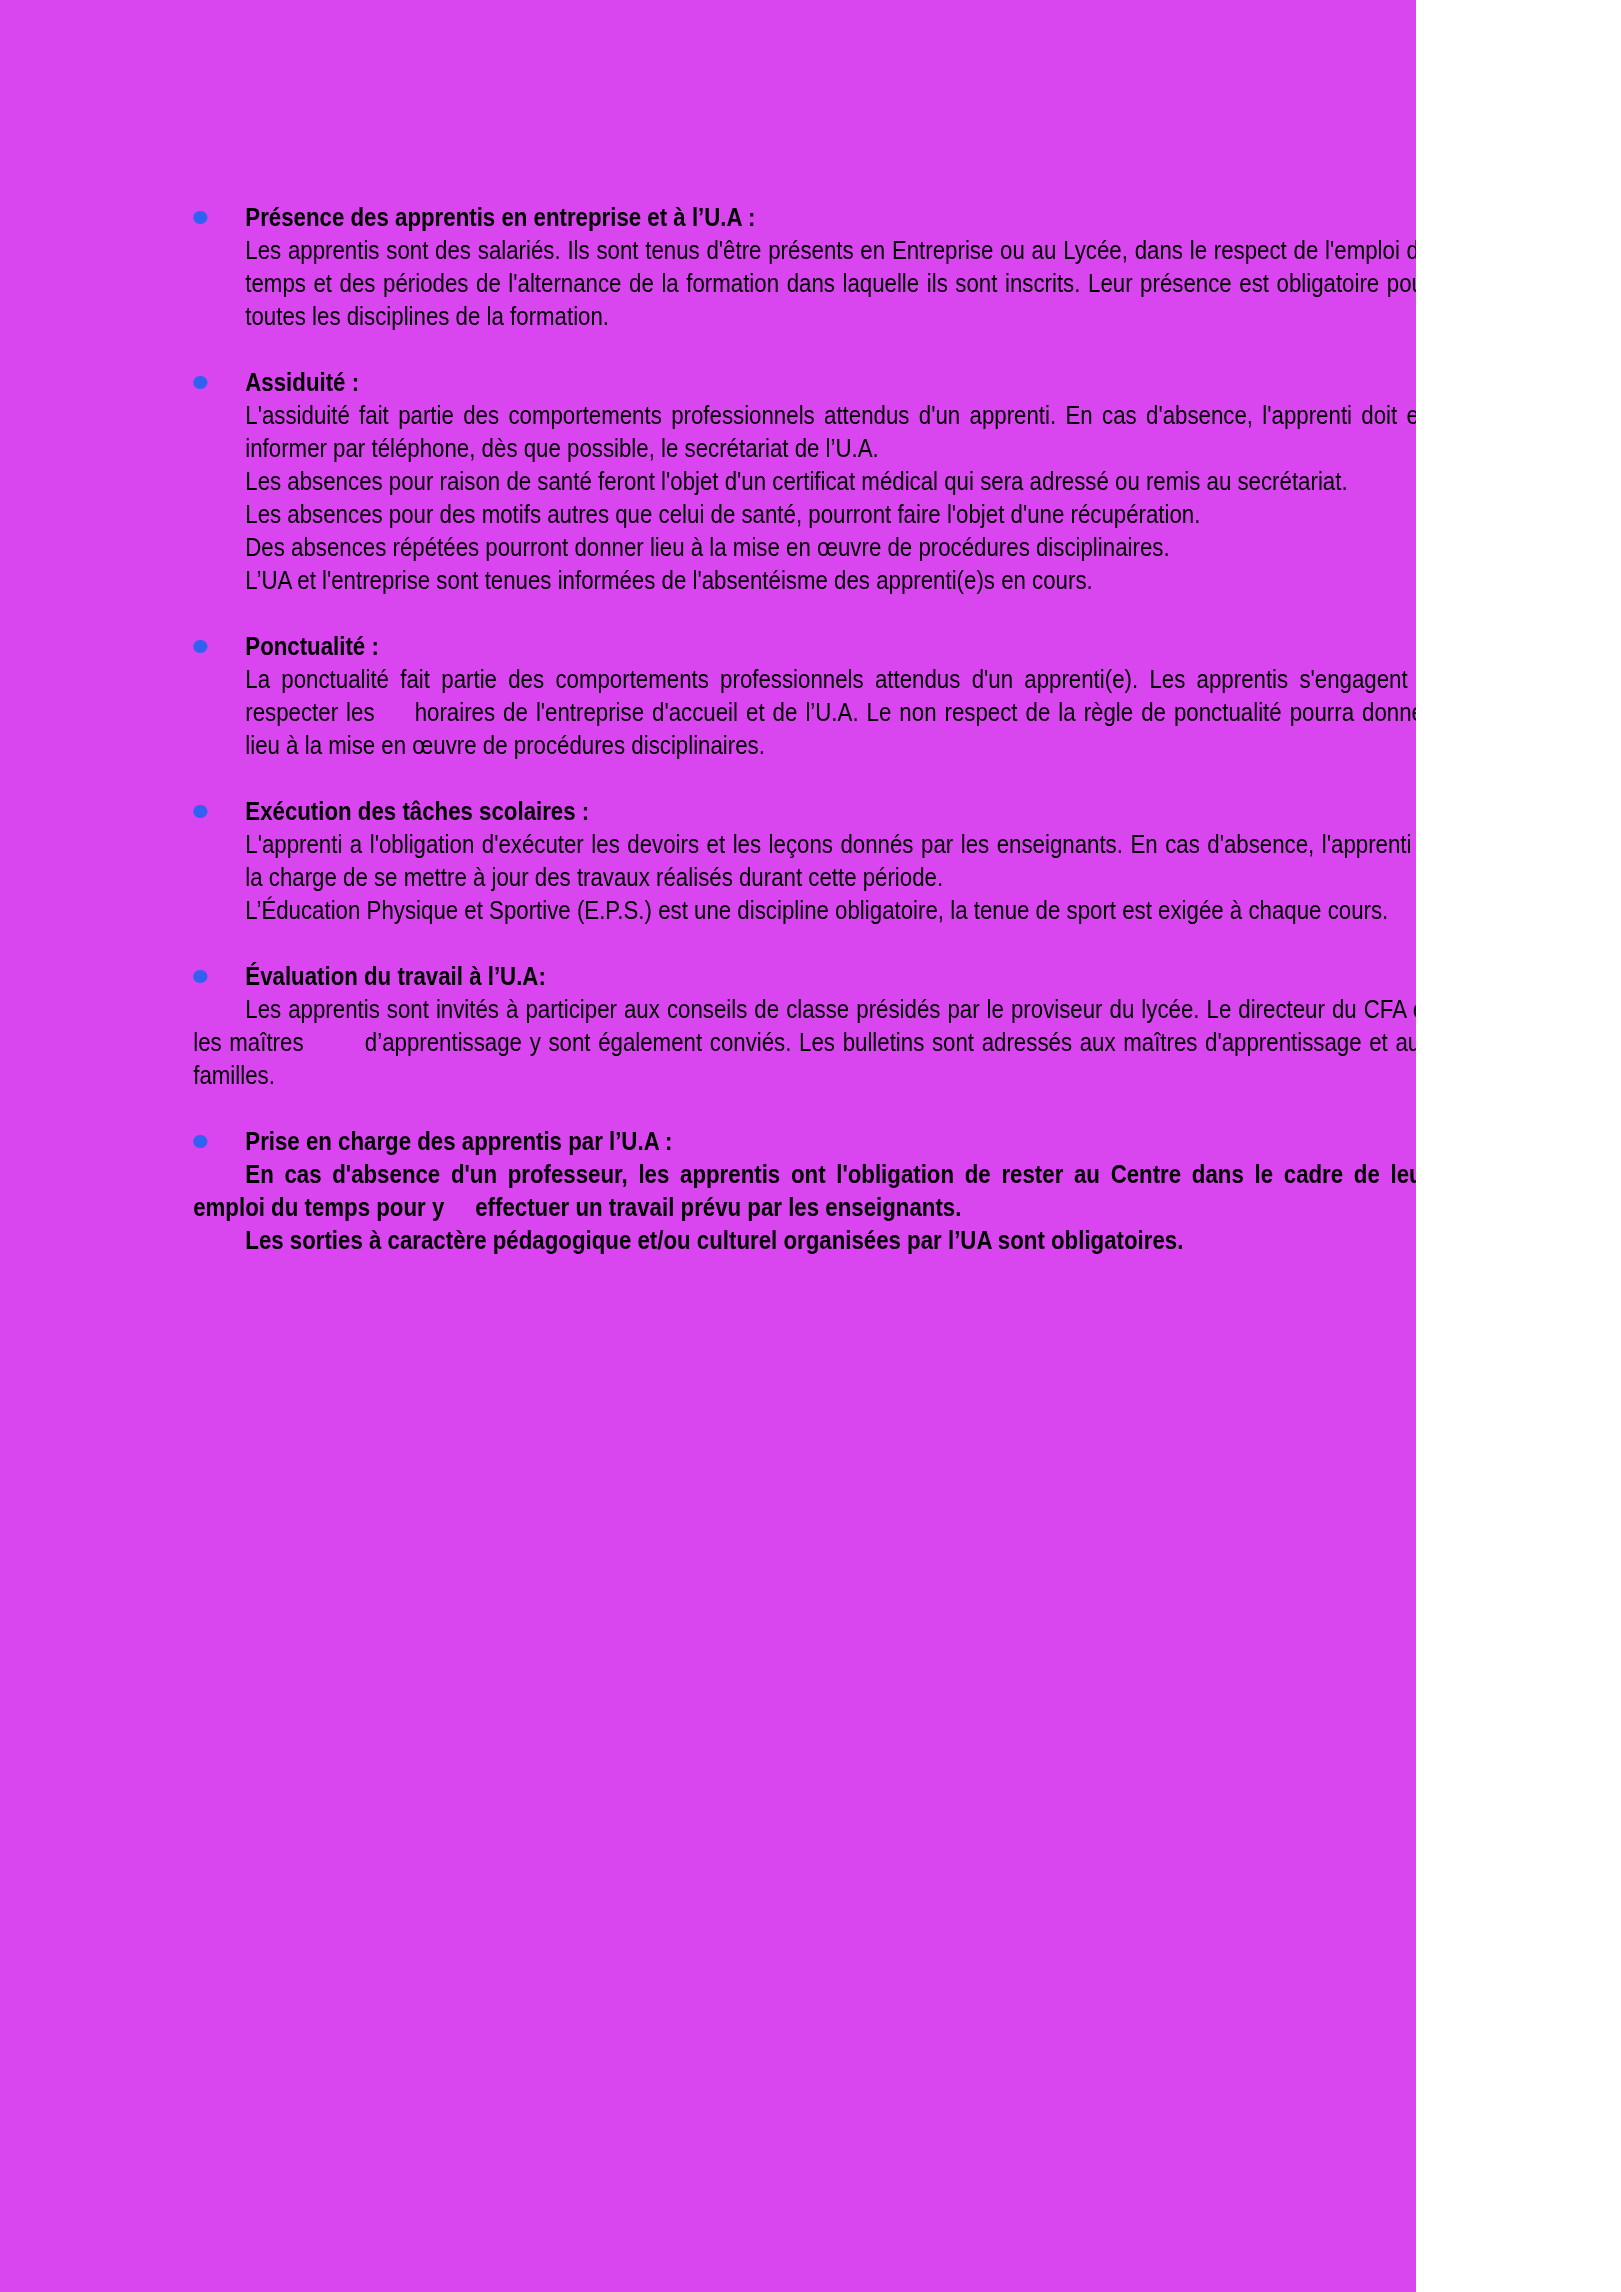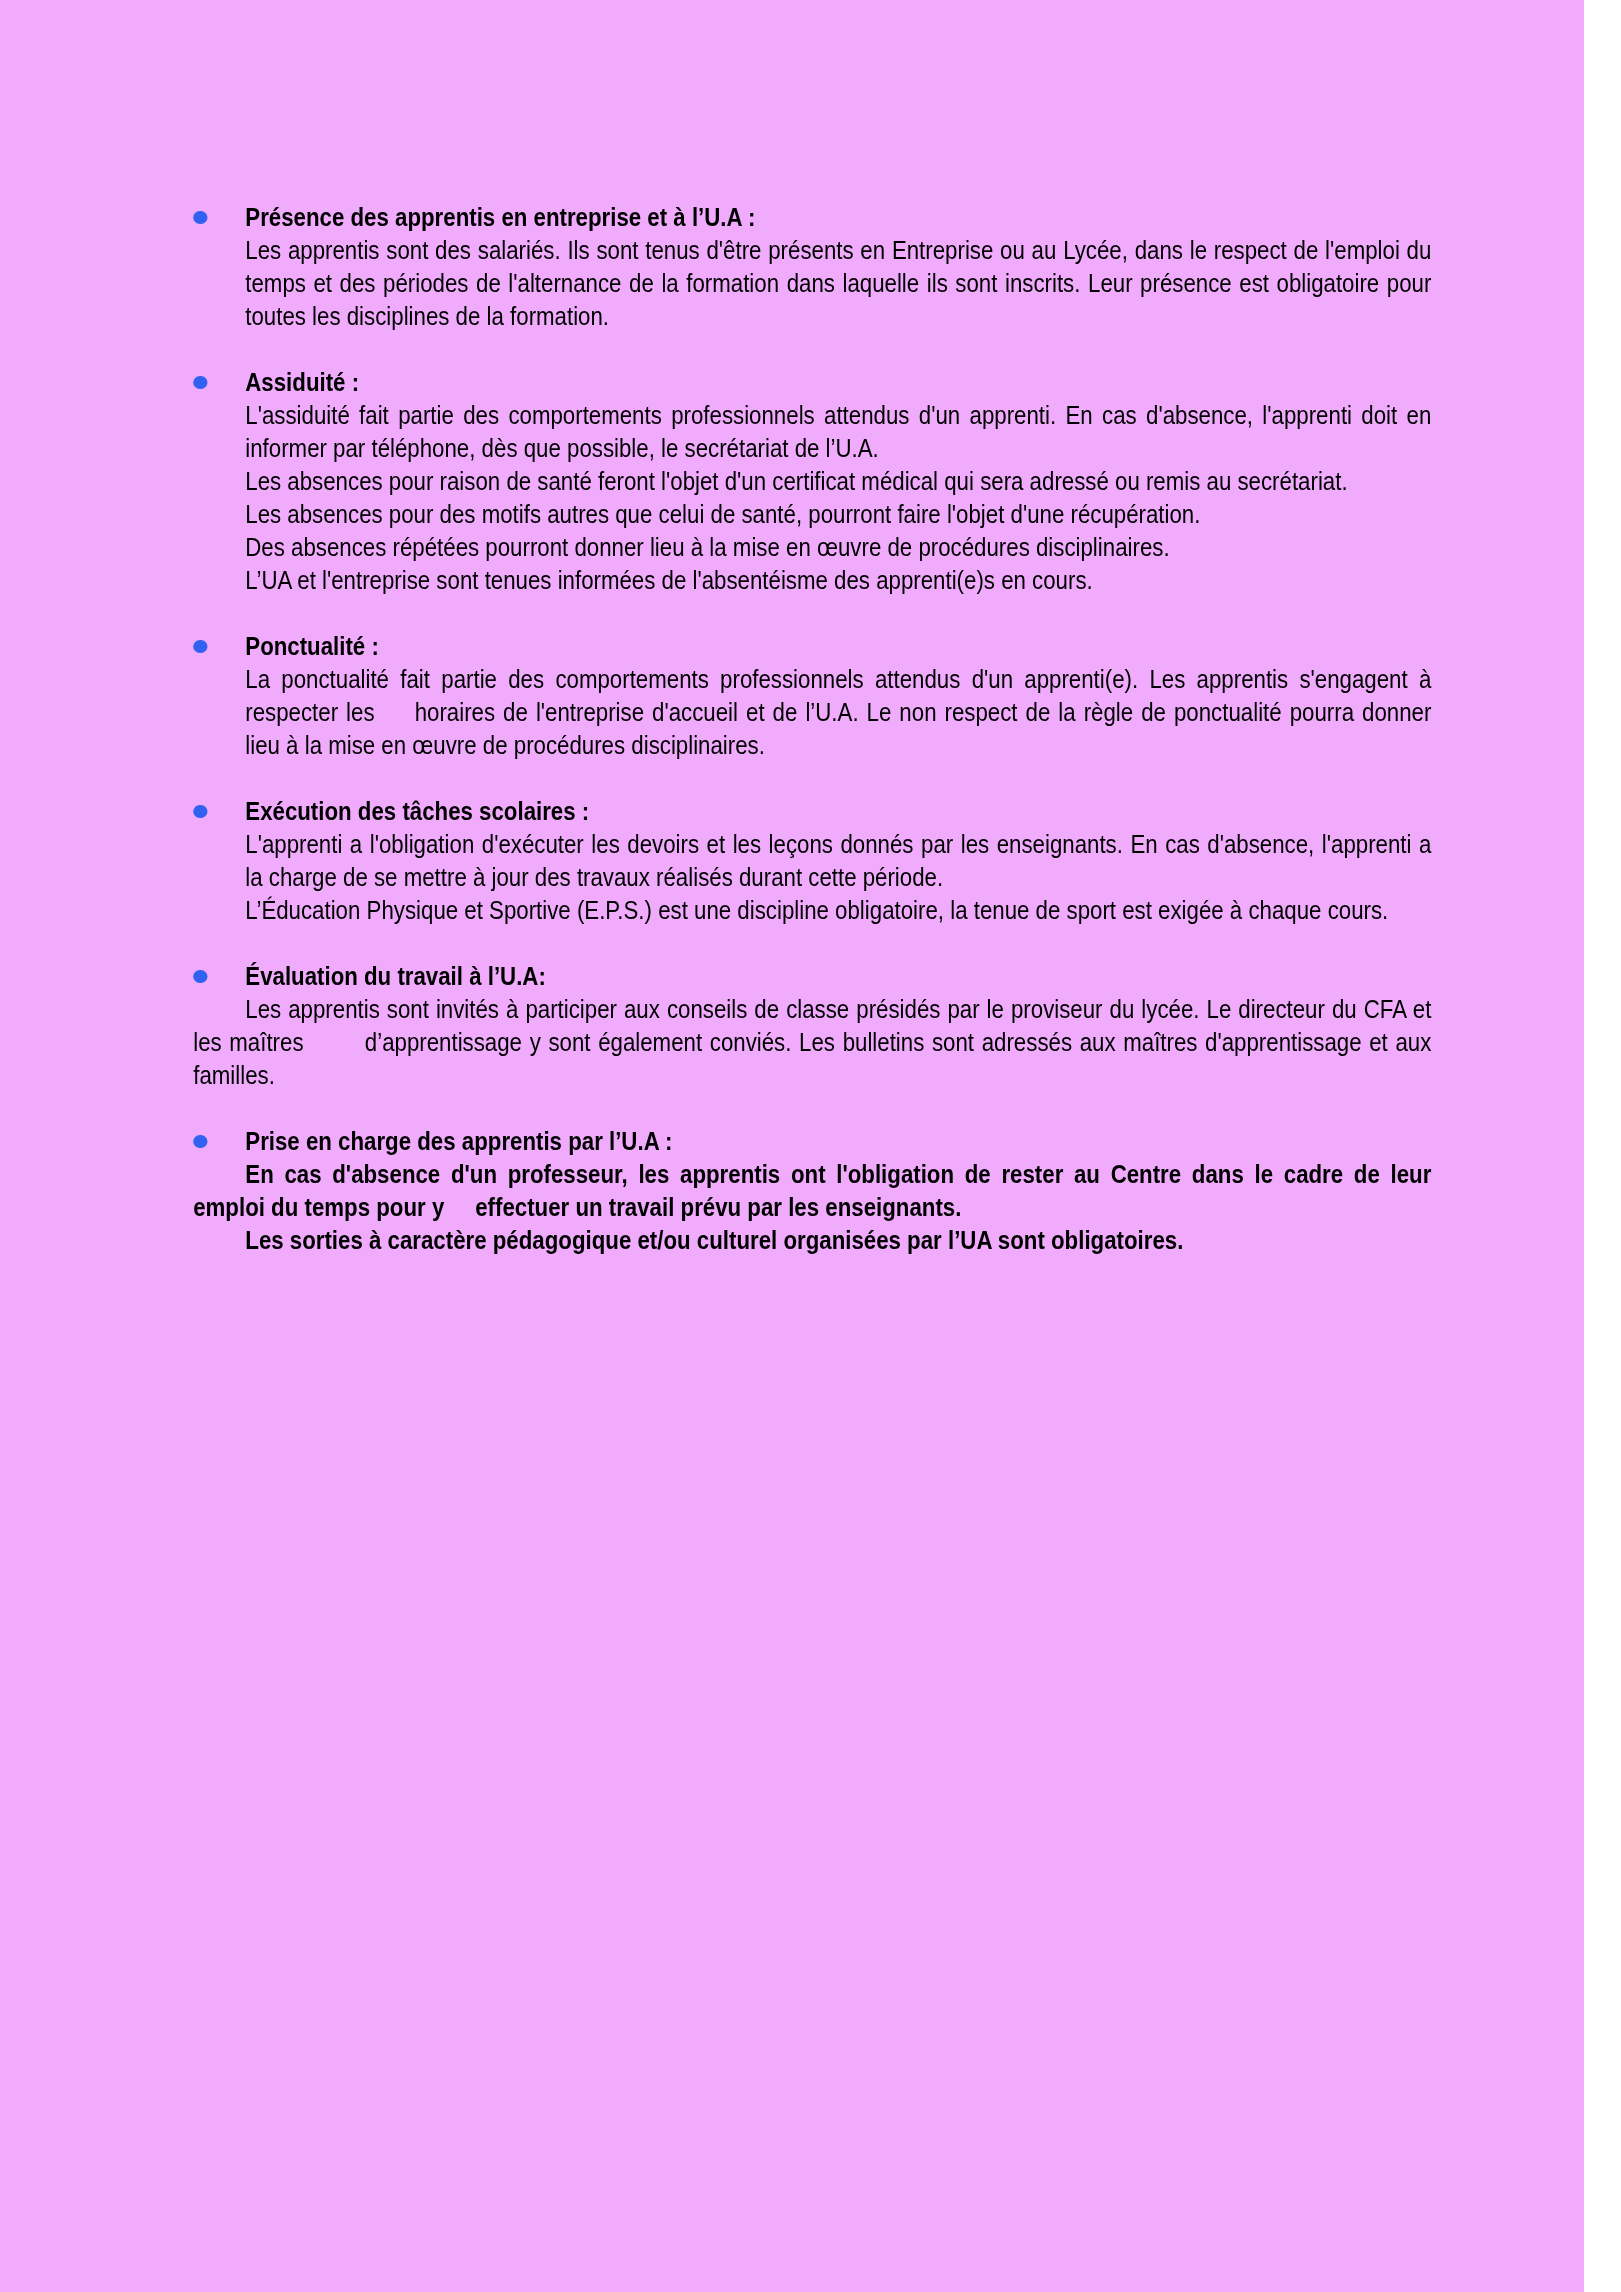--- a/index.html
+++ b/index.html
@@ -2,23 +2,23 @@
 <html><head>
 <meta charset="utf-8">
 <style>
   html, body {
     margin: 0;
     padding: 0;
     background: #ffffff;
   }
   .page {
     position: relative;
-    width: 1584px;
+    width: 1416px;
     height: 2293px;
-    background: #f0abfc;
+    background: #d946ef;
     overflow: hidden;
   }
   
   .content {
     position: absolute;
     left: 0;
     top: 0;
     width: 1930px;
     transform: scaleX(0.84);
     transform-origin: 0 0;

